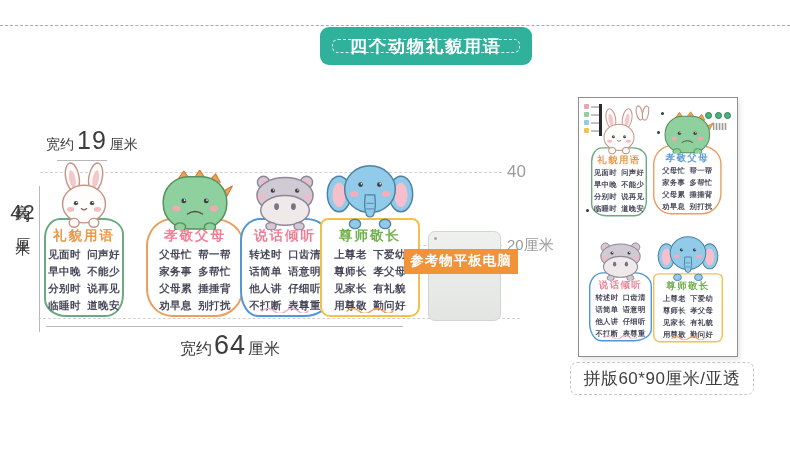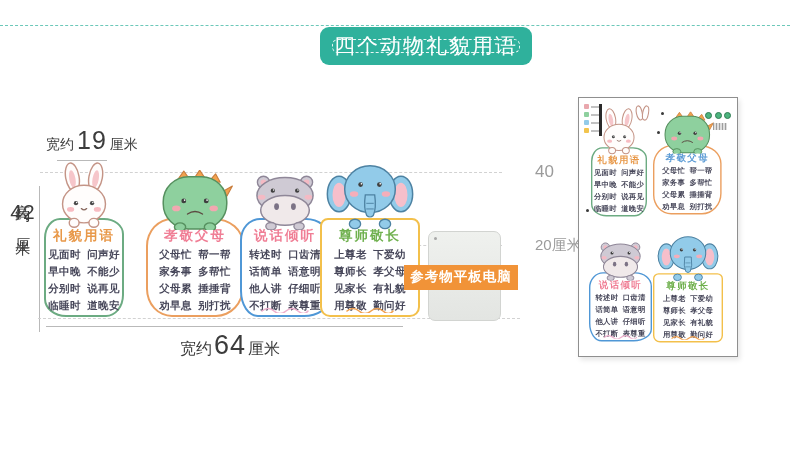--- a/index.html
+++ b/index.html
@@ -3,37 +3,37 @@
 <meta charset="utf-8">
 <style>
   html,body{margin:0;padding:0;background:#fff;}
   .stage{position:relative;width:790px;height:459px;background:#fff;overflow:hidden;
          font-family:"Liberation Sans","DejaVu Sans",sans-serif;}
   
   .dash-top{position:absolute;left:0;right:0;top:25px;border-top:1px dashed var(--teal,#2fb19c);opacity:.7;}
   .banner{position:absolute;left:320px;top:27px;width:212px;height:38px;background:var(--teal,#2fb19c);
           border-radius:9px;display:flex;z-index:6;}
   .banner-inner{flex:1;margin:12px;border:1.5px dashed rgba(255,255,255,.9);border-radius:6px;
-          display:flex;align-items:center;justify-content:center;color:#fff;font-size:21px;
-          font-weight:normal;letter-spacing:2px;}
+          display:flex;align-items:center;justify-content:center;color:#fff;font-size:17px;
+          font-weight:bold;letter-spacing:2px;}
   
   .dim{color:#3c3c3c;}
   .dim-w22{position:absolute;left:46px;top:126px;display:flex;align-items:baseline;gap:3px;}
   .dim-prefix,.dim-unit{font-size:14px;}
   .dim-value{font-size:25px;letter-spacing:1px;}
   .wline22{position:absolute;left:57px;top:160px;width:50px;border-top:1px solid #b9b9b9;}
   .dim-h42{position:absolute;left:10px;top:192px;width:26px;display:flex;flex-direction:column;align-items:center;line-height:1.15;}
   .dim-h42 .vtx{writing-mode:vertical-rl;text-orientation:upright;font-size:15px;letter-spacing:3px;}
   .dim-h42 .dim-value{font-size:21px;margin:2px 0;}
   .hline42{position:absolute;left:39px;top:186px;height:146px;border-left:1px solid #b9b9b9;}
   .guide{position:absolute;border-top:1.5px dashed #d2d2d2;z-index:0;}
   .g40{left:40px;top:172px;width:462px;}
   .g20{left:398px;top:245px;width:104px;}
   .gbottom{left:38px;top:318px;width:482px;}
-  .glabel{position:absolute;color:#9b9b9b;z-index:1;margin-left:28px;}
+  .glabel{position:absolute;color:#9b9b9b;z-index:1;}
   .l40{left:507px;top:162px;font-size:17px;}
   .l20{left:507px;top:236px;font-size:15px;}
   .line96{position:absolute;left:46px;top:326px;width:357px;border-top:1px solid #b9b9b9;}
   .dim-w96{position:absolute;left:130px;top:330px;width:200px;display:flex;justify-content:center;align-items:baseline;gap:2px;}
   .dim-w96 .dim-value{font-size:27px;}
   .dim-w96 .dim-prefix,.dim-w96 .dim-unit{font-size:16px;}
   
   .unit{position:absolute;height:163px;z-index:2;}
   .unit .animal{position:absolute;left:0;right:0;top:0;height:78px;display:flex;align-items:flex-end;justify-content:center;z-index:2;}
   .unit .card{position:absolute;left:0;right:0;top:66px;height:95px;background:#fff;border:2px solid #999;z-index:1;}
@@ -46,21 +46,21 @@
   .unit-dinosaur{left:146px;top:152px;width:98px;}
   .unit-dinosaur .card{border-radius:26px 30px 28px 26px / 28px 26px 30px 28px;}
   .unit-hippo{left:240px;top:152px;width:90px;}
   .unit-hippo .card{border-radius:20px 24px 26px 18px / 22px 20px 18px 26px;}
   .unit-elephant{left:320px;top:152px;width:100px;}
   .unit-elephant .card{border-radius:8px 8px 10px 10px;}
   
   .tablet{position:absolute;left:428px;top:231px;width:71px;height:88px;border-radius:7px;z-index:3;
           background:linear-gradient(180deg,#eff1ee,#e3e5e2);border:1px solid #d2d4d1;}
   .tablet .cam{position:absolute;left:5px;top:5px;width:3px;height:3px;border-radius:50%;background:#a8a8a8;}
-  .ref-tag{position:absolute;left:404px;top:265px;width:114px;background:var(--orange,#f19338);color:#fff;
+  .ref-tag{position:absolute;left:404px;top:249px;width:114px;background:var(--orange,#f19338);color:#fff;
            text-align:center;z-index:5;padding:3px 0 4px;font-weight:bold;line-height:1.3;}
   .ref-tag div{font-size:13.5px;letter-spacing:1px;}
   
   .panel{position:absolute;left:578px;top:97px;width:158px;height:258px;border:1.5px solid #8f8f8f;
          background:#fff;box-shadow:2px 3px 5px rgba(0,0,0,.10);z-index:2;}
   .mini{position:absolute;transform:scale(.7);transform-origin:top left;z-index:3;}
   .mini .unit{position:relative;left:0;top:0;}
   .pdec{position:absolute;z-index:4;}
   .legend{left:584px;top:104px;display:flex;flex-direction:column;gap:3px;}
   .legend .row{display:flex;align-items:center;gap:2px;}
@@ -391,14 +391,15 @@
           <div class="card-line">尊师长 孝父母</div>
           <div class="card-line">见家长 有礼貌</div>
           <div class="card-line">用尊敬 勤问好</div>
           <svg class="wave" viewBox="0 0 48 8">
             <path d="M1,6 Q7,1 13,6 T25,6 T37,6 T47,6" fill="none" stroke="#f0a050" stroke-width="1.6" stroke-linecap="round"></path>
           </svg>
     </div>
       </div>
     </div>
 
+  <div class="caption">拼版60*90厘米/亚透</div>
 
 </div>
 
 </body></html>

